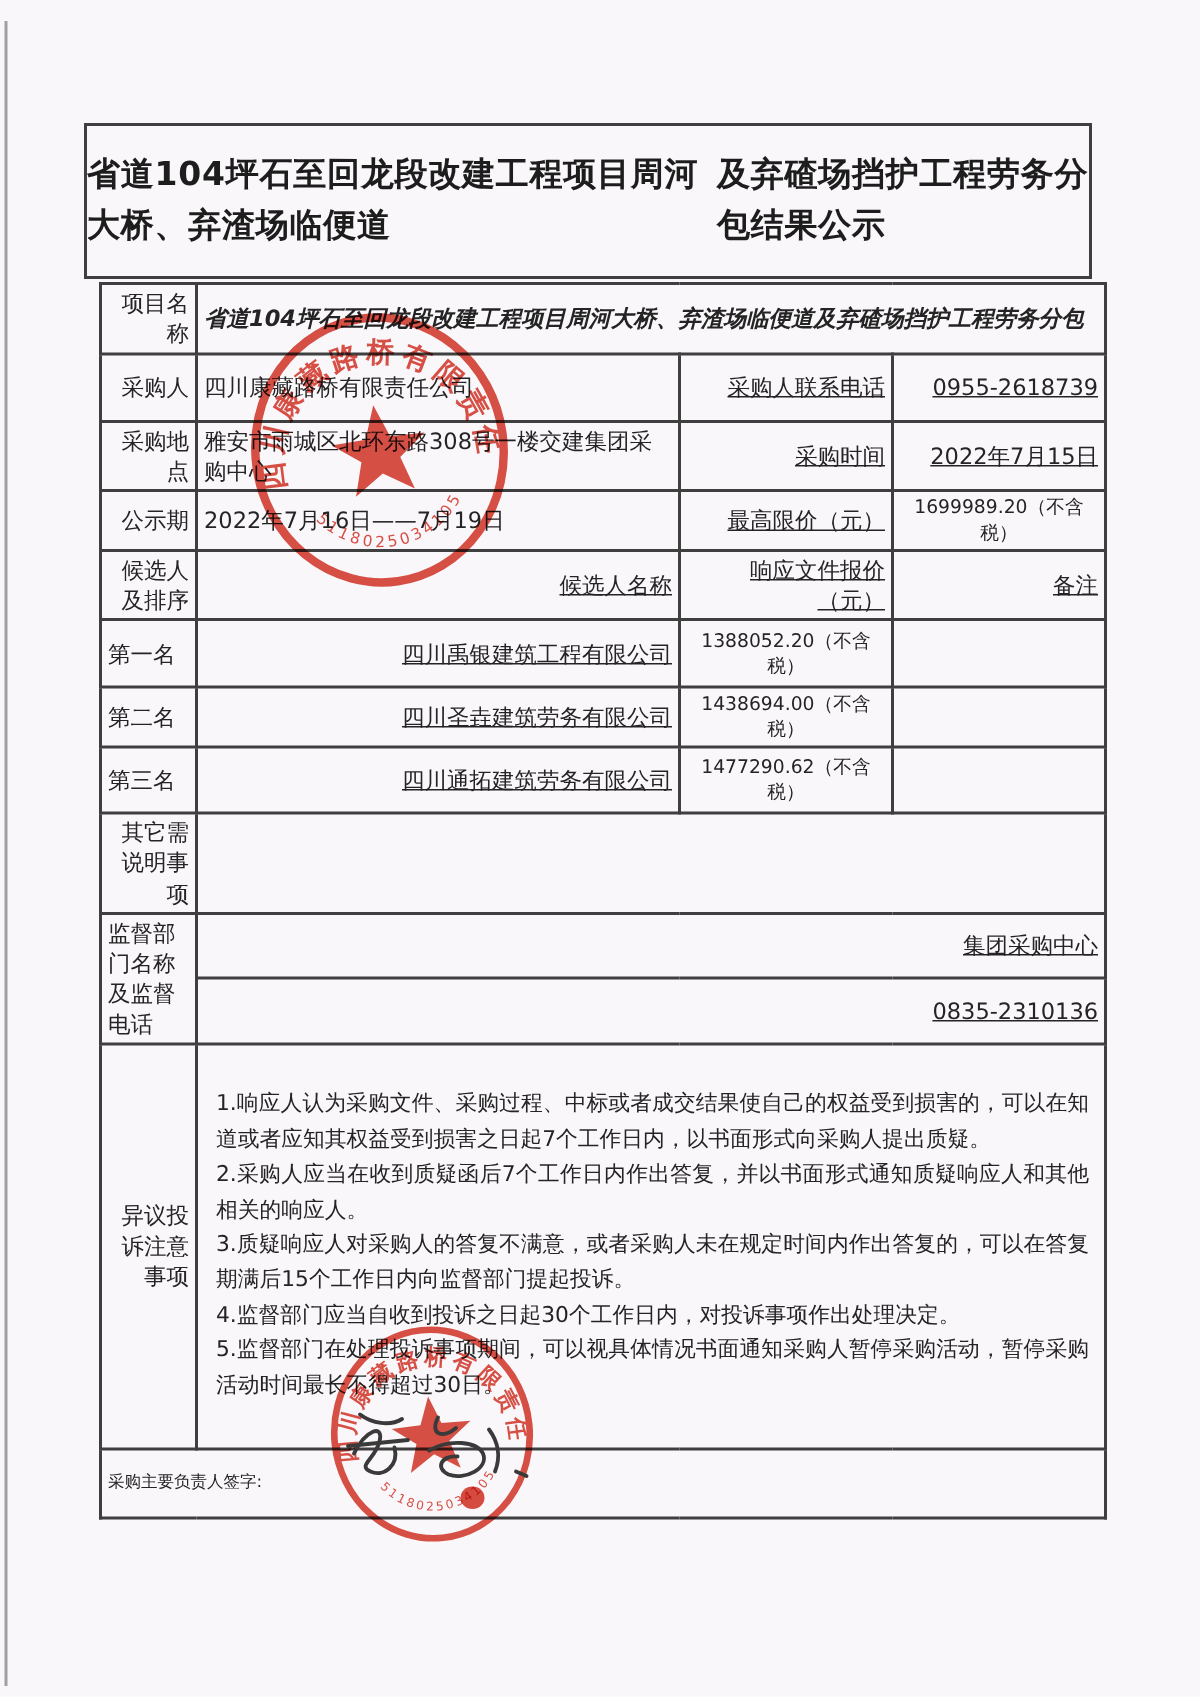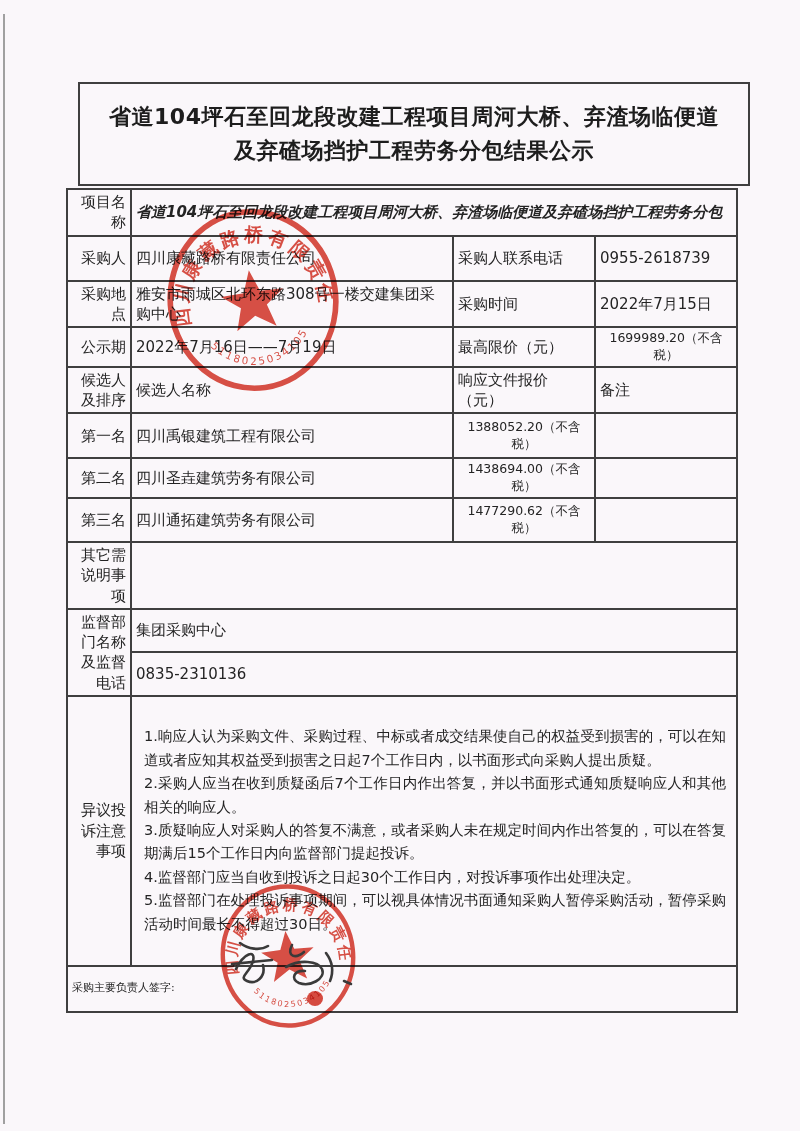--- a/index.html
+++ b/index.html
@@ -1,32 +1,32 @@
 <!DOCTYPE html>
 <html><head>
 <meta charset="utf-8">
 <style>
   html,body{margin:0;padding:0;}
   body{font-family:"DejaVu Sans","Liberation Sans",sans-serif;}
   .page{position:relative;width:800px;height:1131px;background:#faf7fa;overflow:hidden;color:#222;}
   .scan-edge{position:absolute;left:3px;top:14px;width:2px;height:1110px;background:#8a8a8a;opacity:.8;}
 
-  .title-box{position:absolute;left:78px;top:82px;width:668px;height:100px;
-    border:2px solid #3f3f3f;display:flex;flex-direction:column;justify-content:center;
+  .title-box{position:absolute;left:56px;top:82px;width:668px;height:100px;
+    border:2px solid #3f3f3f;display:flex;flex-direction:row;justify-content:center;
     align-items:center;background:transparent;}
   .title-line{font-size:22px;font-weight:bold;line-height:1.55;color:#1d1d1d;letter-spacing:.5px;}
 
   table.main{position:absolute;left:66px;top:188px;width:670px;border-collapse:collapse;
     table-layout:fixed;font-size:15px;color:#242424;}
   table.main td{border:2px solid #3f3f3f;vertical-align:middle;padding:2px 4px;
     overflow:hidden;line-height:1.35;}
   td.lbl{padding-left:6px;text-align:right;}
-  td.lbl-c{text-align:right;padding:2px 3px;}
+  td.lbl-c{text-align:left;padding:2px 3px;}
   td.val-l{padding-left:9px;text-align:left;}
-  td.c{text-align:left;}
+  td.c{text-align:right;text-decoration:underline;}
   td.num{text-align:center;font-size:12.5px;letter-spacing:0;}
   td.proj{font-weight:600;padding-left:10px;font-style:italic;}
   .obj-cell{padding:10px 10px 10px 12px !important;vertical-align:middle;}
   .obj-line{font-size:14.5px;line-height:1.62;text-align:justify;}
   td.sig-cell{padding-left:8px;font-size:11px;}
 
   .seal{position:absolute;mix-blend-mode:multiply;opacity:.88;pointer-events:none;}
   .seal svg{display:block;width:100%;height:100%;}
   .seal-top{left:156px;top:206px;width:194px;height:188px;transform:rotate(-8deg);}
   .seal-bottom{left:214px;top:874px;width:148px;height:164px;transform:rotate(-6deg);}

